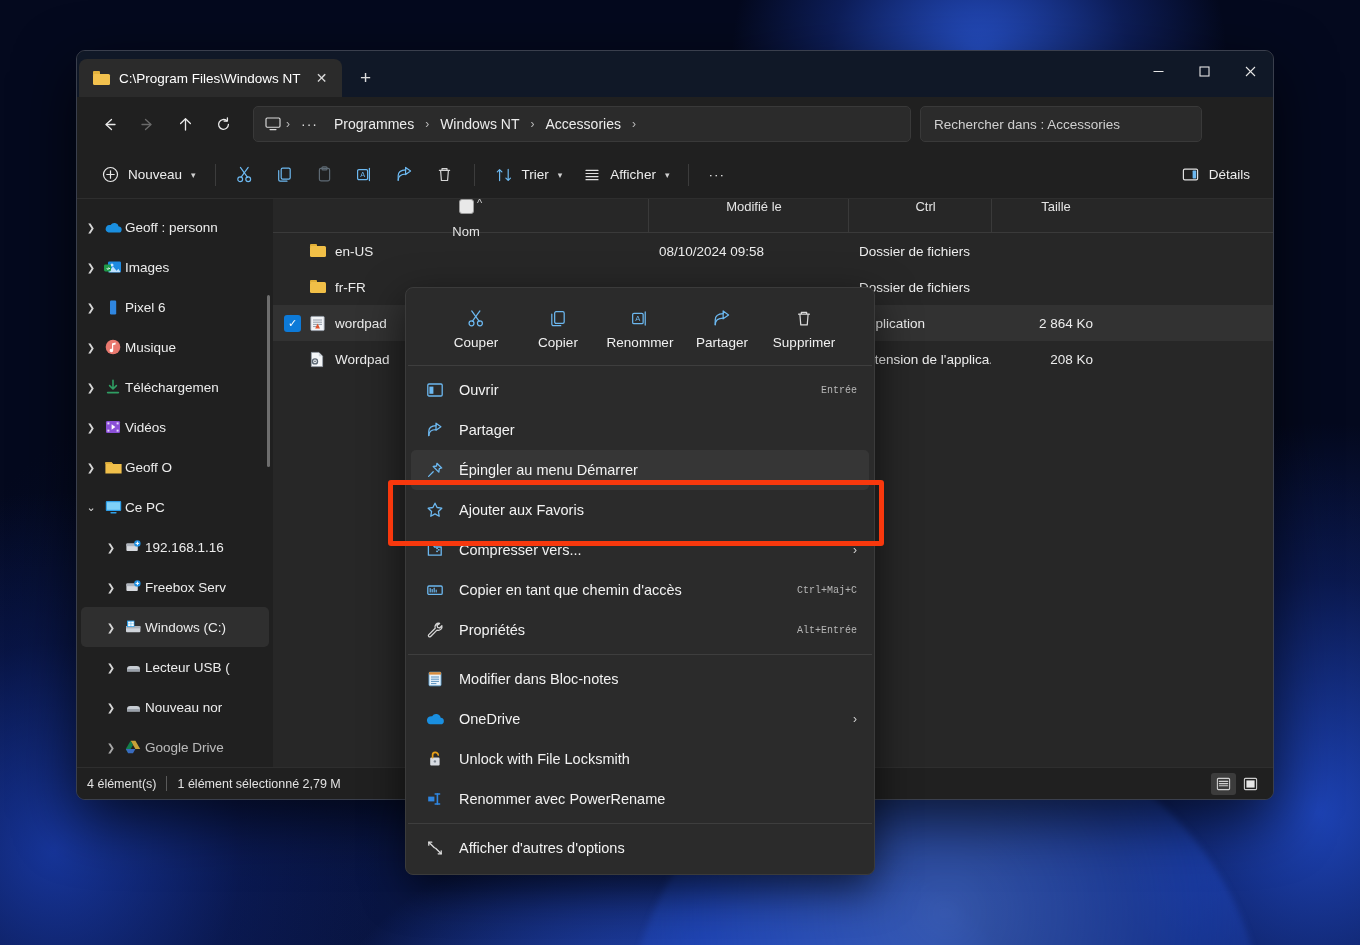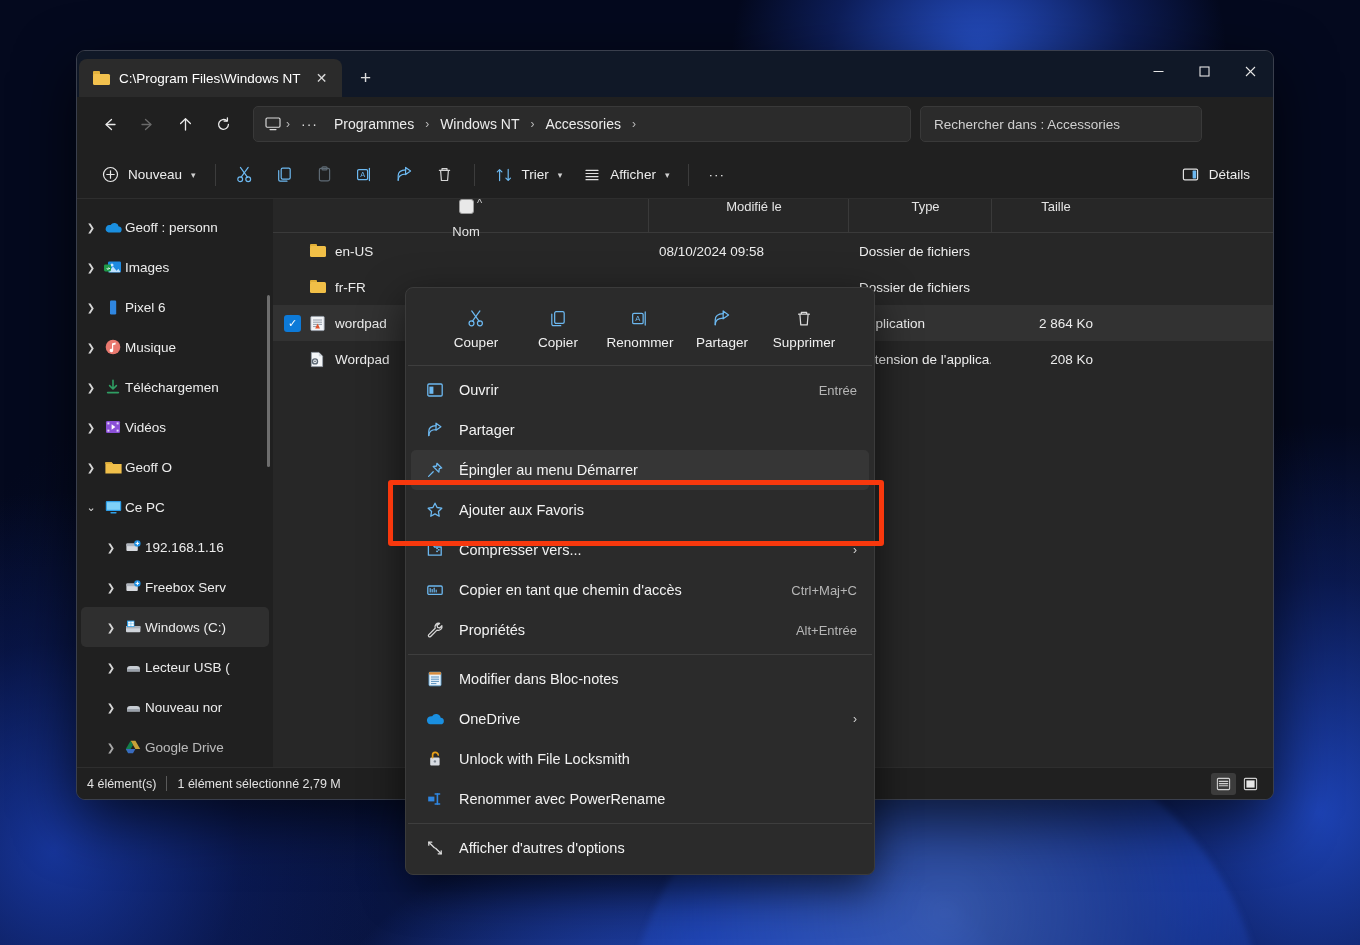--- a/index.html
+++ b/index.html
@@ -272,21 +272,21 @@
   .ctx-tb .lbl { font-size: 13.5px; color: #f0f0f0; }
   .ctx-divider { height: 1px; background: #3e3e3e; margin: 4px 2px; }
   .ctx-item {
     height: 40px; display: flex; align-items: center;
     padding: 0 12px 0 14px; margin: 0 5px;
     border-radius: 5px; gap: 14px;
   }
   .ctx-item.hover { background: #363636; }
   .ctx-ico { width: 20px; height: 20px; flex: none; display:flex; align-items:center; justify-content:center; }
   .ctx-label { flex: 1; white-space: nowrap; overflow: hidden; }
-  .ctx-accel { color: #b6b6b6; font-size: 13px; }
+  .ctx-accel { color: #b6b6b6; font-size: 10px; font-family: Liberation Mono, monospace; }
   .ctx-sub { color: #d2d2d2; font-size: 12px; }
 
   
   #redbox {
     position: absolute;
     left: 388px; top: 480px;
     width: 496px; height: 66px;
     border: 5px solid #f8380d;
     border-radius: 3px;
     z-index: 60;
@@ -678,21 +678,21 @@
     <div class="filelist">
       <div class="colhead">
         <div class="col col-name">
           <span class="hdr-check"></span>
           <span>Nom</span>
         </div>
         <div class="col col-mod">
           <span>Modifié le</span>
         </div>
         <div class="col col-type">
-          <span>Type</span>
+          <span>Ctrl</span>
         </div>
         <div class="col col-size">
           <span>Taille</span>
         </div>
         <span class="sortcaret">^</span>
       </div>
 
       <div class="row">
         <div class="cell cell-name">
           <span class="rowcheck blank"></span>

